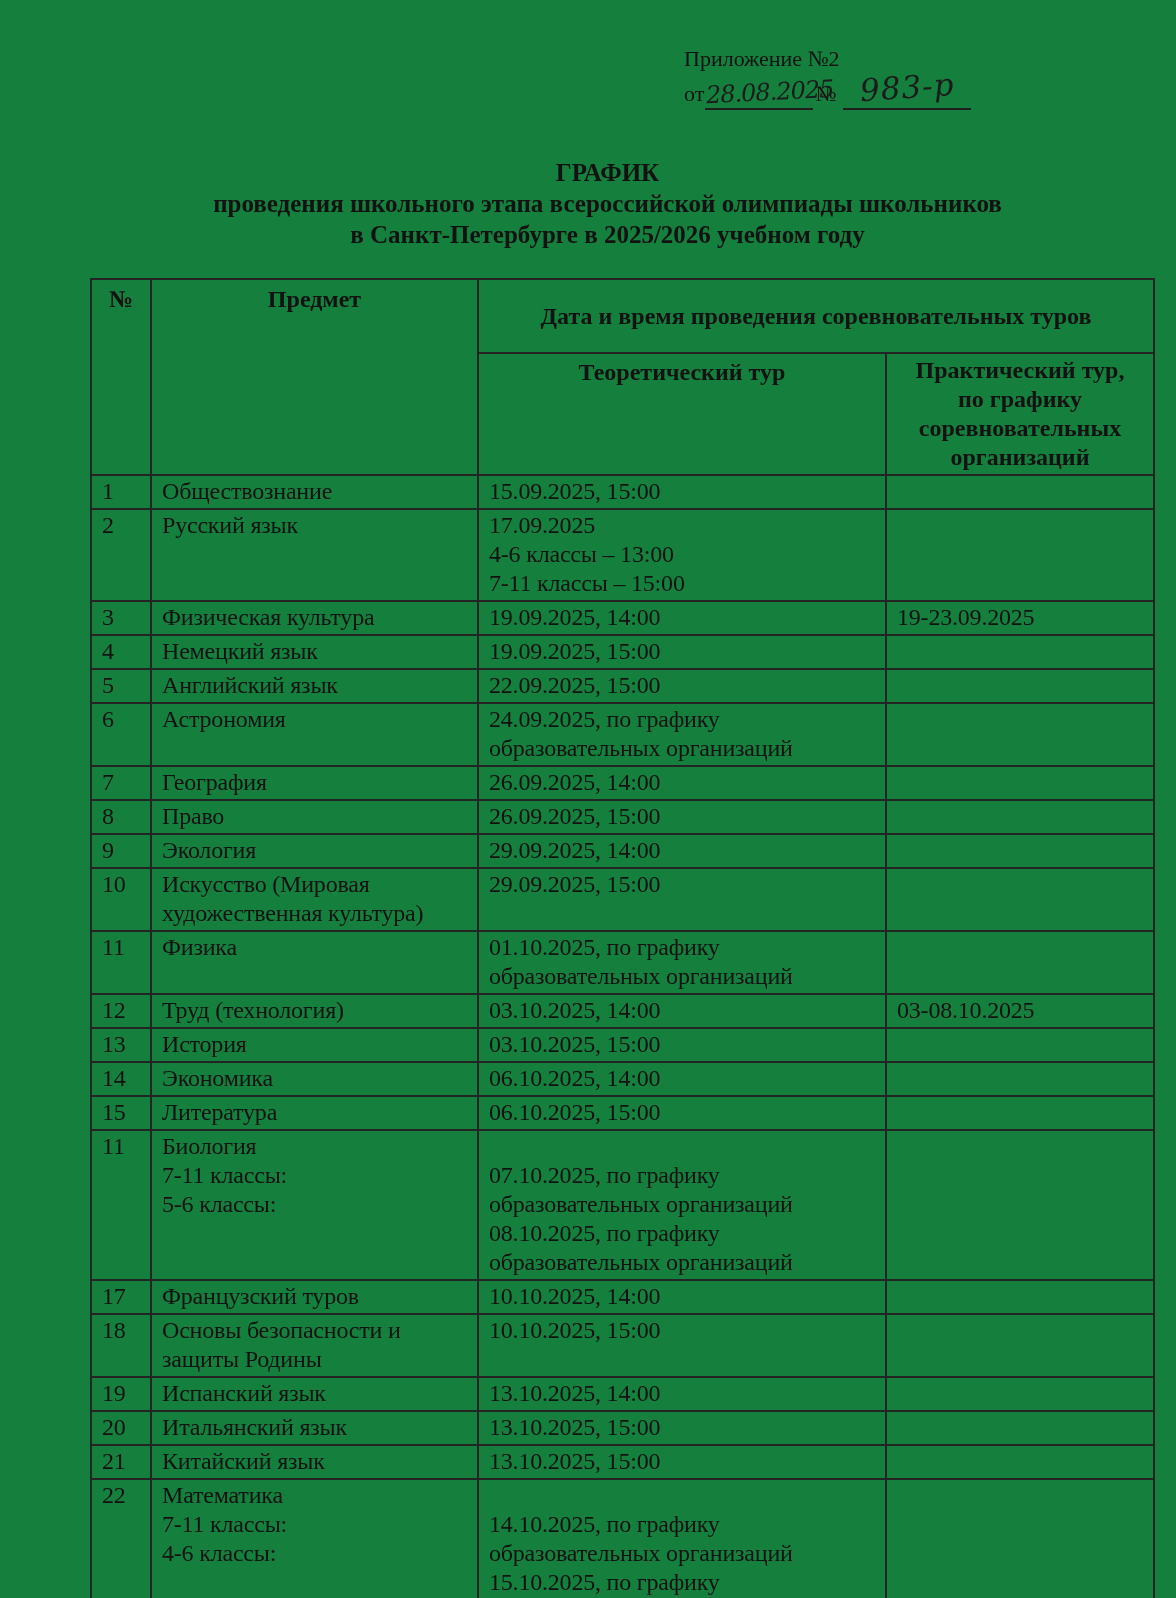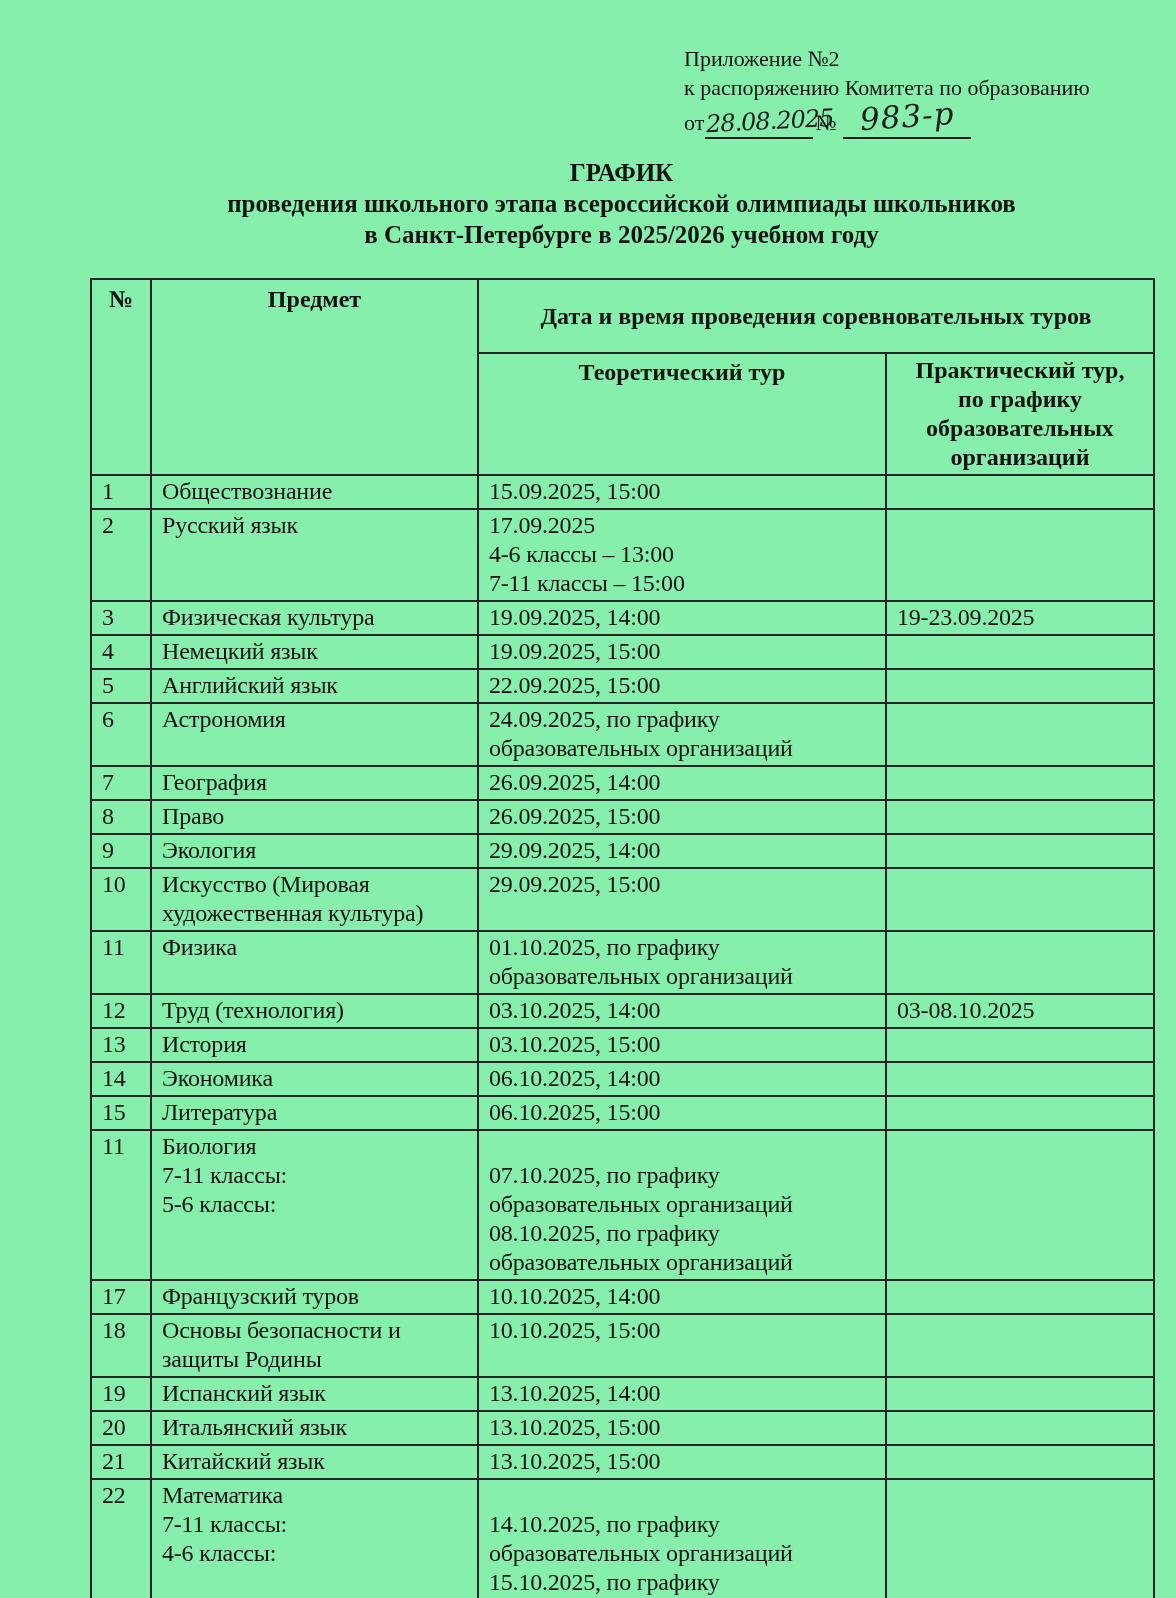--- a/index.html
+++ b/index.html
@@ -4,21 +4,21 @@
 <style>
   html, body {
     margin: 0;
     padding: 0;
     background: #ffffff;
   }
   .page {
     position: relative;
     width: 1176px;
     height: 1598px;
-    background: #86efac;
+    background: #15803d;
     font-family: "Liberation Serif", serif;
     color: #121212;
     overflow: hidden;
   }
 
   
   .appendix {
     position: absolute;
     left: 684px;
     top: 44px;
@@ -58,21 +58,21 @@
     transform: rotate(-4deg);
     position: relative;
     top: -3px;
     letter-spacing: 1px;
   }
   .no-sign { margin-left: 2px; }
 
   
   .title {
     position: absolute;
-    left: 90px;
+    left: 76px;
     top: 157px;
     width: 1063px;
     text-align: center;
     font-weight: bold;
     font-size: 25px;
     line-height: 31px;
   }
 
   
   table.schedule {
@@ -132,21 +132,20 @@
     padding-right: 4px;
   }
 </style>
 </head>
 <body>
 
 <div class="page">
 
   <div class="appendix">
     <div>Приложение №2</div>
-    <div>к распоряжению Комитета по образованию</div>
     <div class="appendix-line3"><span>от</span><span class="blank blank-date"><span class="hand hand-date">28.08.2025</span></span><span class="no-sign">№</span><span class="blank blank-num"><span class="hand hand-num">983-р</span></span></div>
   </div>
 
   <div class="title">
     <div>ГРАФИК</div>
     <div>проведения школьного этапа всероссийской олимпиады школьников</div>
     <div>в Санкт-Петербурге в 2025/2026 учебном году</div>
   </div>
 
   <table class="schedule">
@@ -159,21 +158,21 @@
     <thead>
       <tr>
         <th rowspan="2" class="h-num">№</th>
         <th rowspan="2" class="h-subj">Предмет</th>
         <th colspan="2" class="h-group">Дата и время проведения соревновательных туров</th>
       </tr>
       <tr>
         <th class="h-theo">Теоретический тур</th>
         <th class="h-prac pre">Практический тур,
 по графику
-образовательных
+соревновательных
 организаций</th>
       </tr>
     </thead>
     <tbody>
         <tr>
           <td class="c-num">1</td>
           <td class="c-subj">Обществознание</td>
           <td class="c-theo">15.09.2025, 15:00</td>
           <td class="c-prac"></td>
         </tr>

